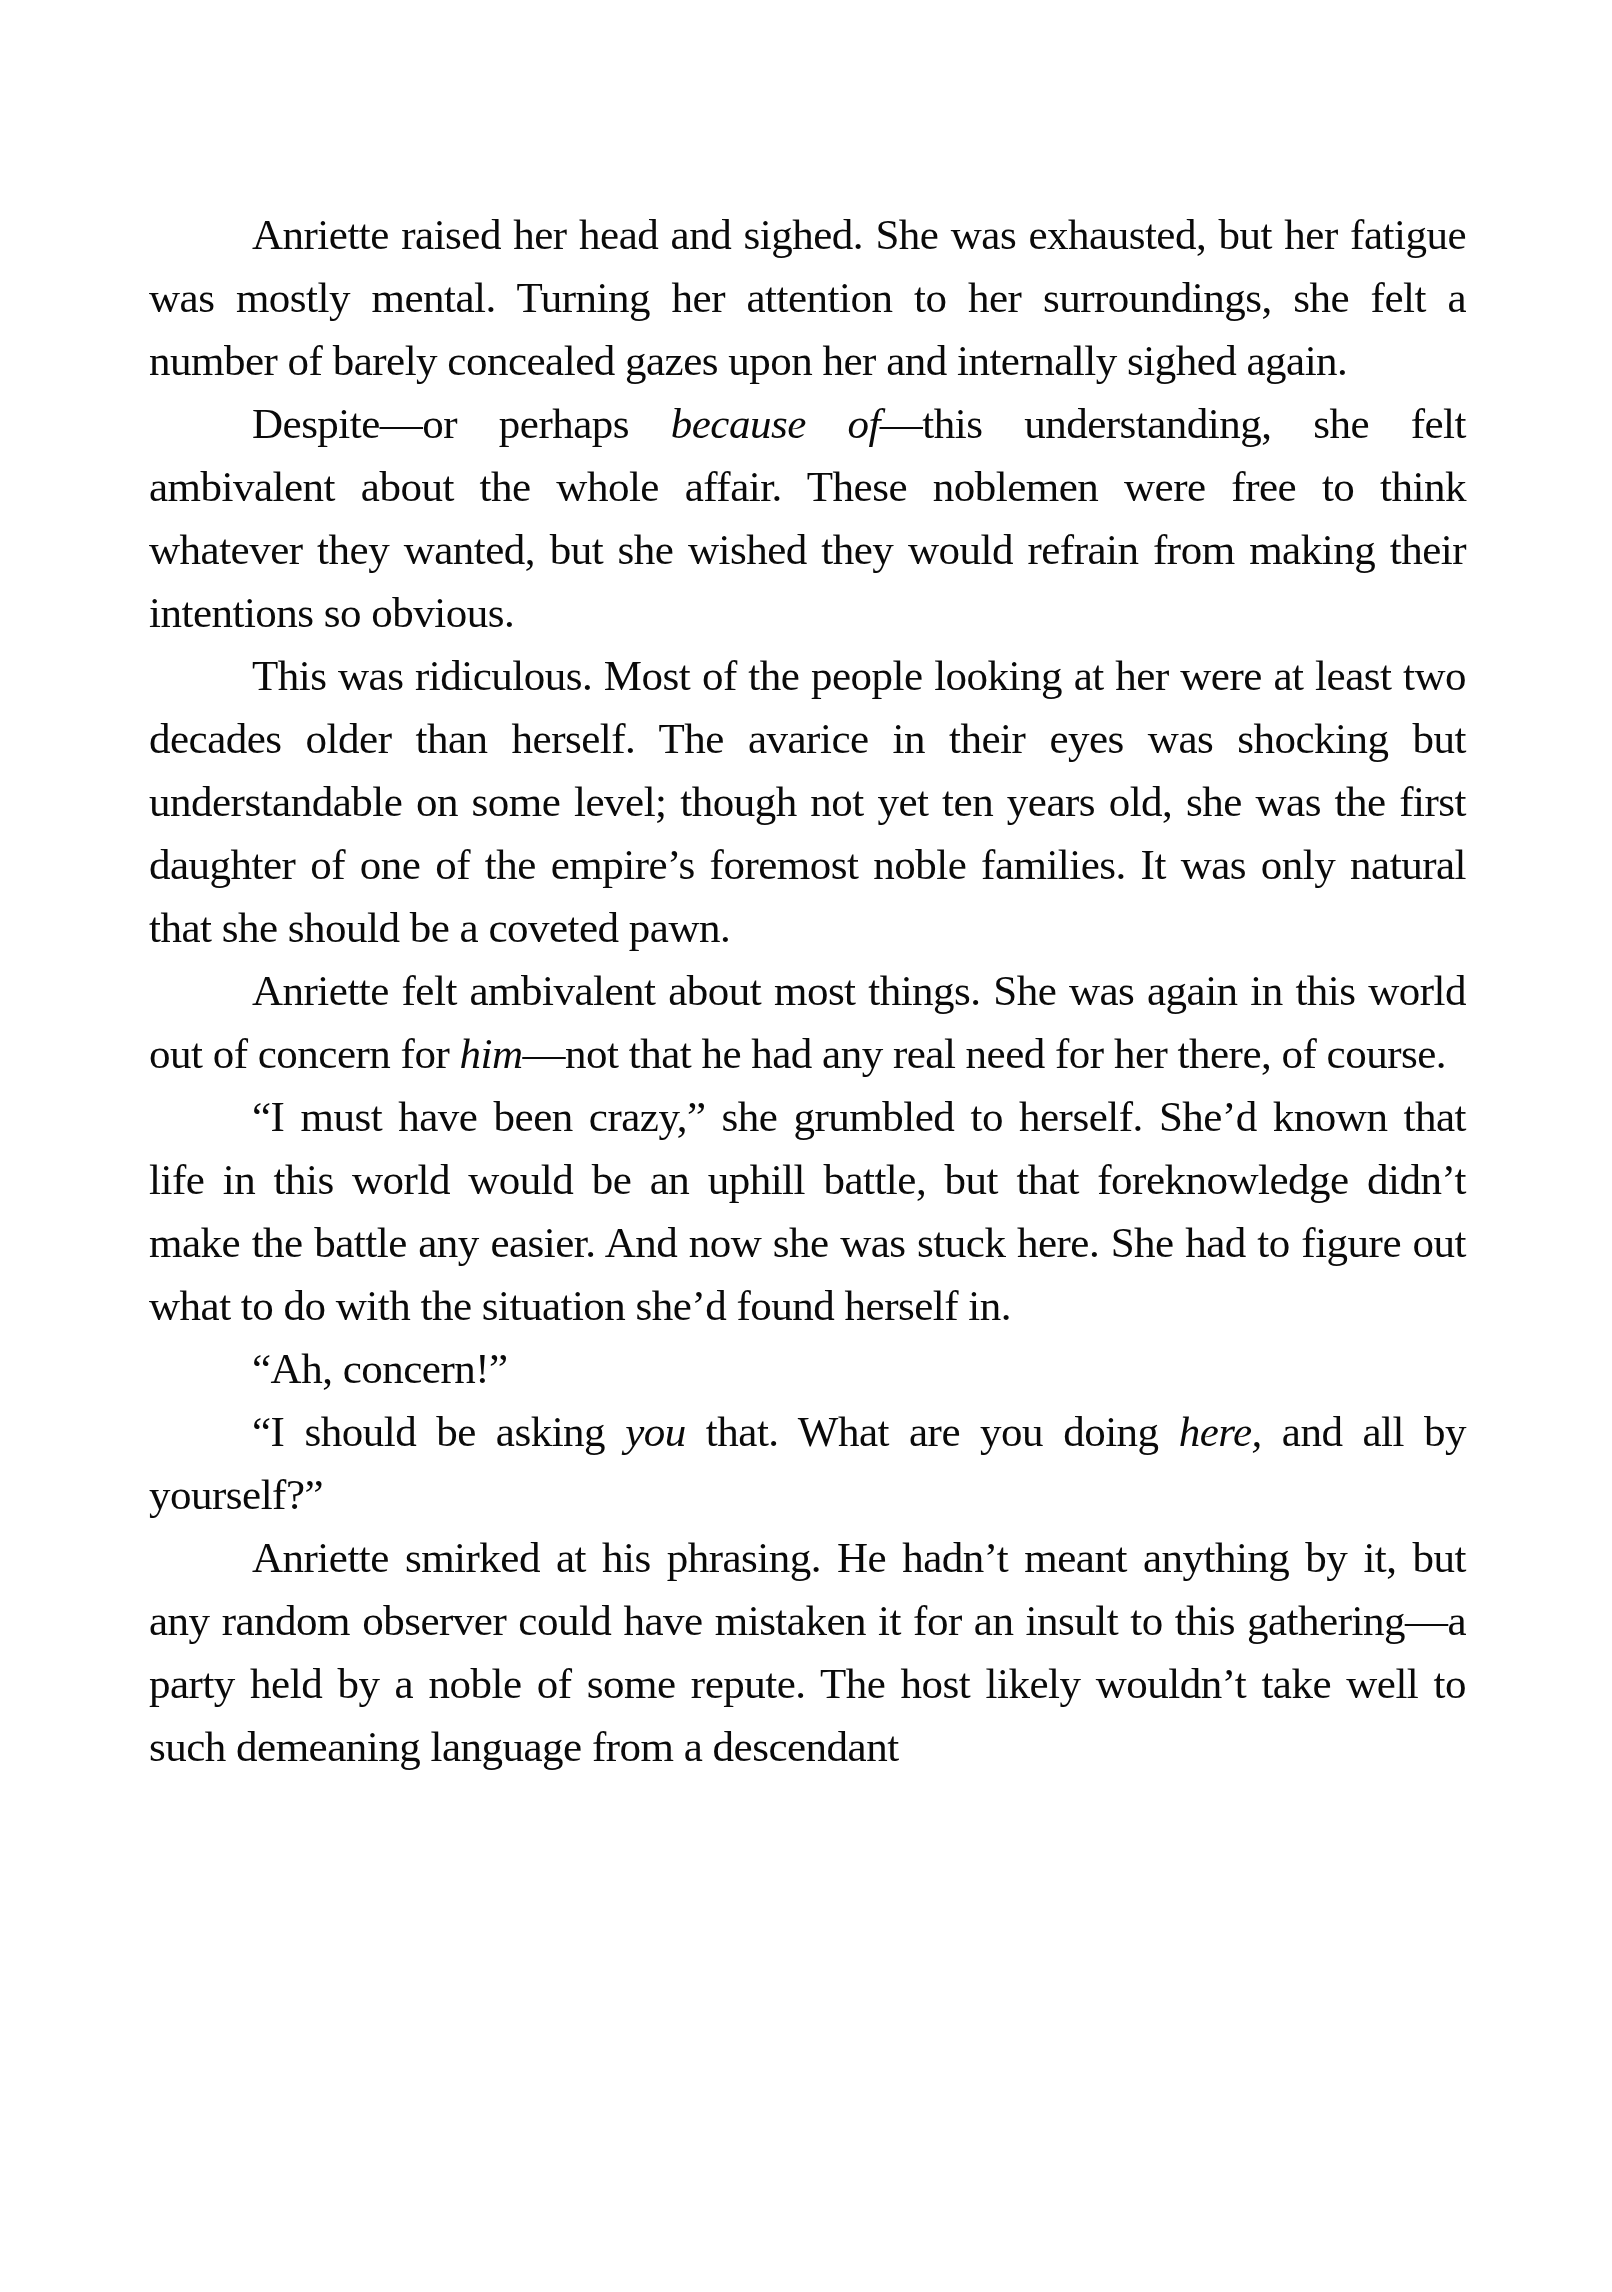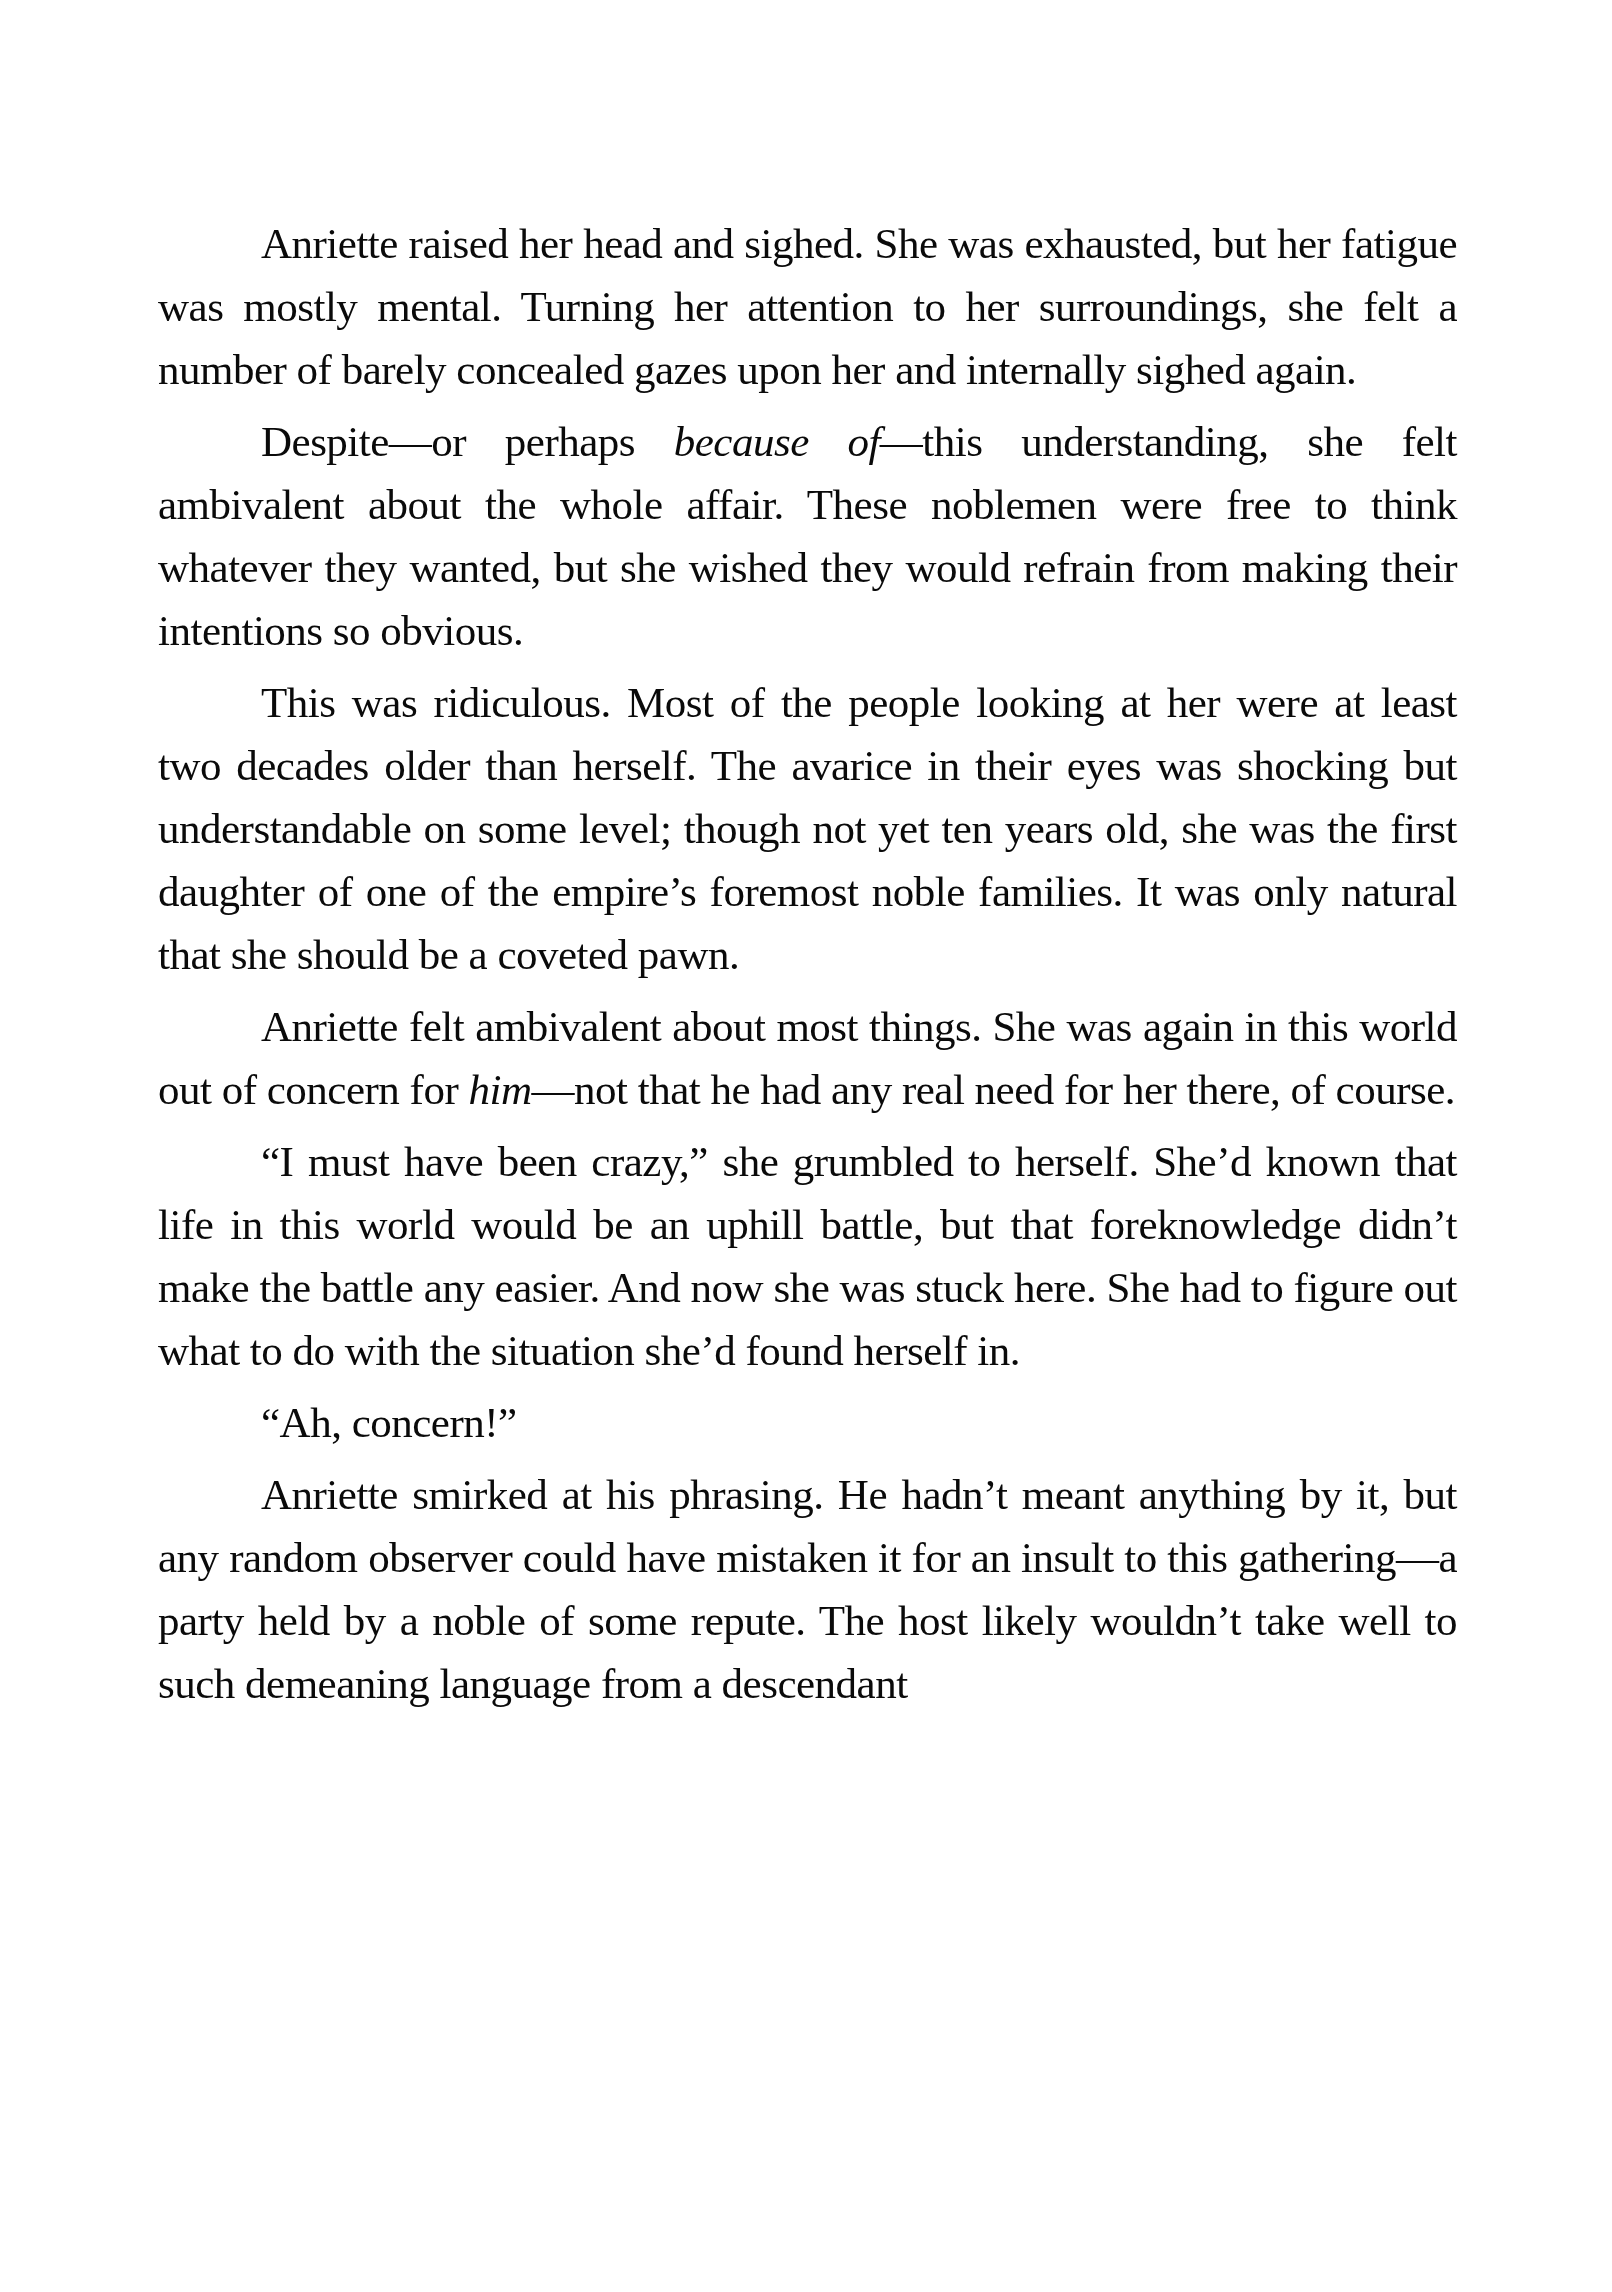--- a/index.html
+++ b/index.html
@@ -13,21 +13,21 @@
     height: 2293px;
     box-sizing: border-box;
     background: #ffffff;
     padding: 203px 147px 0 149px;
     overflow: hidden;
   }
   .text-block {
     width: 100%;
   }
   .para {
-    margin: 9px;
+    margin: 0;
     padding: 0;
     font-family: "Liberation Serif", "DejaVu Serif", serif;
     font-size: 43px;
     line-height: 63px;
     letter-spacing: -0.5px;
     color: #0a0a0a;
     text-align: justify;
     text-indent: 103px;
     text-justify: inter-word;
     hyphens: none;
@@ -40,16 +40,17 @@
 <body>
 
 <div class="page">
   <div class="text-block">
       <p class="para"><span>Anriette raised her head and sighed. She was exhausted, but her fatigue was mostly mental. Turning her attention to her surroundings, she felt a number of barely concealed gazes upon her and internally sighed again.</span></p>
       <p class="para"><span>Despite—or perhaps </span><em>because of</em><span>—this understanding, she felt ambivalent about the whole affair. These noblemen were free to think whatever they wanted, but she wished they would refrain from making their intentions so obvious.</span></p>
       <p class="para"><span>This was ridiculous. Most of the people looking at her were at least two decades older than herself. The avarice in their eyes was shocking but understandable on some level; though not yet ten years old, she was the first daughter of one of the empire’s foremost noble families. It was only natural that she should be a coveted pawn.</span></p>
       <p class="para"><span>Anriette felt ambivalent about most things. She was again in this world out of concern for </span><em>him</em><span>—not that he had any real need for her there, of course.</span></p>
       <p class="para"><span>“I must have been crazy,” she grumbled to herself. She’d known that life in this world would be an uphill battle, but that foreknowledge didn’t make the battle any easier. And now she was stuck here. She had to figure out what to do with the situation she’d found herself in.</span></p>
       <p class="para"><span>“Ah, concern!”</span></p>
+      <p class="para"><span>“I should be asking </span><em>you</em><span> that. What are you doing </span><em>here,</em><span> and all by yourself?”</span></p>
       <p class="para"><span>Anriette smirked at his phrasing. He hadn’t meant anything by it, but any random observer could have mistaken it for an insult to this gathering—a party held by a noble of some repute. The host likely wouldn’t take well to such demeaning language from a descendant</span></p>
     </div>
 </div>
 
 
 </body></html>

